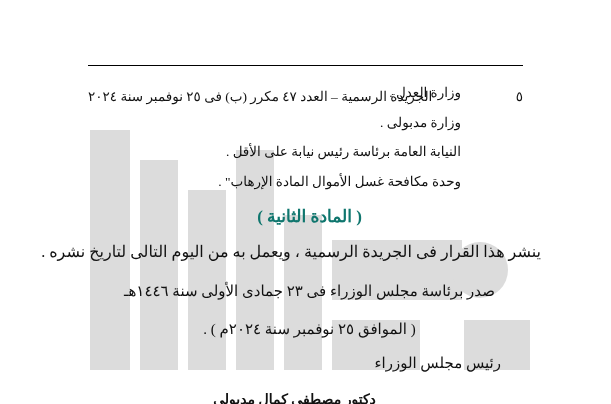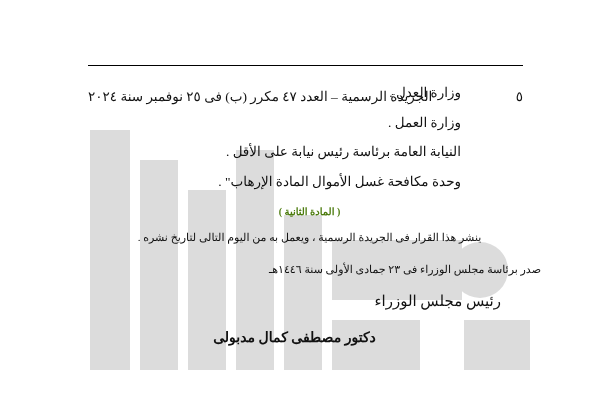--- a/index.html
+++ b/index.html
@@ -93,33 +93,34 @@
 
   .list-line {
     padding-right: 80px;
     margin-bottom: 8px;
   }
 
   .article-heading {
     margin-top: 14px;
     margin-bottom: 12px;
     font-weight: bold;
-    font-size: 10px;
+    font-size: 17px;
     text-align: center;
-    color: #4d7c0f;
+    color: #0f766e;
   }
 
   .para {
     text-align: center;
     margin-bottom: 9px;
-    font-size: 11px;
+    font-size: 16px;
   }
 
   .small-line {
-    font-size: 11px;
+    font-size: 15px;
+    text-align: center;
     margin-bottom: 7px;
     margin-top: 14px;
   }
 
   .sign-title {
     font-size: 15px;
     margin-top: 10px;
     margin-bottom: 14px;
     padding-right: 40px;
   }
@@ -155,26 +156,27 @@
   <div class="header">
     <div class="header-title">الجريدة الرسمية – العدد ٤٧ مكرر (ب) فى ٢٥ نوفمبر سنة ٢٠٢٤</div>
     <div class="header-page">٥</div>
   </div>
 
   <div class="rule"></div>
 
   <div class="body">
 
     <div class="line list-line">وزارة العدل .</div>
-    <div class="line list-line">وزارة العمل .</div>
+    <div class="line list-line">وزارة مدبولى .</div>
     <div class="line list-line">النيابة العامة برئاسة رئيس نيابة على الأقل .</div>
     <div class="line list-line">وحدة مكافحة غسل الأموال المادة الإرهاب" .</div>
 
     <div class="article-heading">( المادة الثانية )</div>
 
     <div class="line para">ينشر هذا القرار فى الجريدة الرسمية ، ويعمل به من اليوم التالى لتاريخ نشره .</div>
     <div class="line small-line">صدر برئاسة مجلس الوزراء فى ٢٣ جمادى الأولى سنة ١٤٤٦هـ</div>
+    <div class="line small-line">( الموافق ٢٥ نوفمبر سنة ٢٠٢٤م ) .</div>
 
     <div class="line sign-title">رئيس مجلس الوزراء</div>
     <div class="line sign-name">دكتور مصطفى كمال مدبولى</div>
 
   </div>
 </div>
 
 </body></html>

